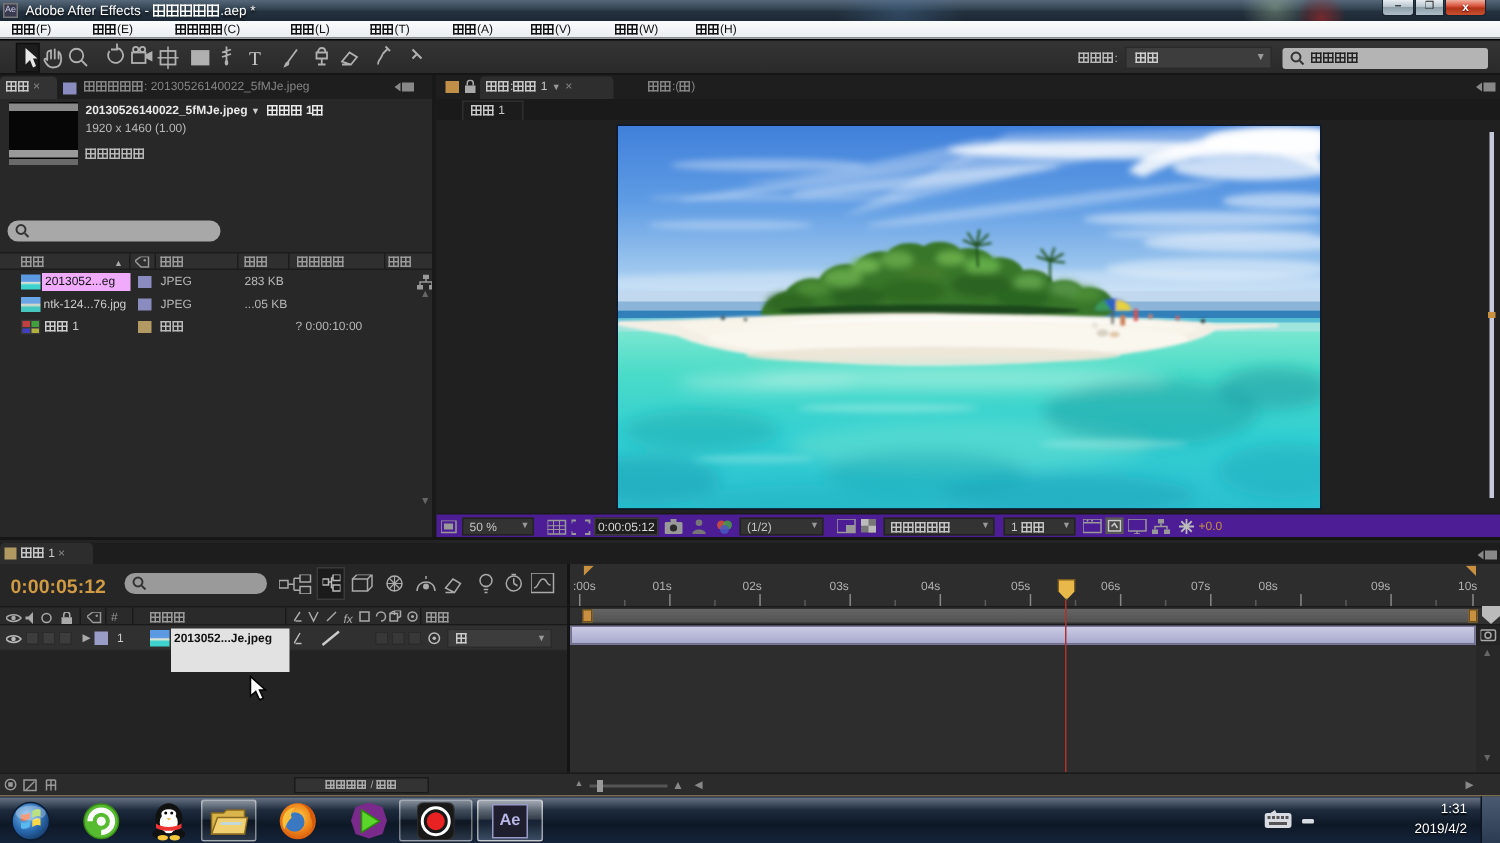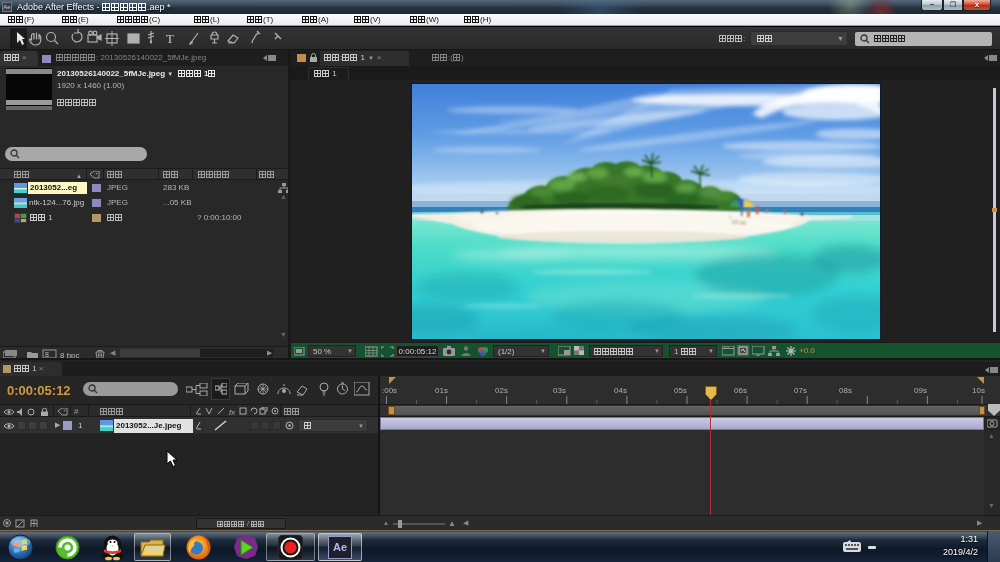--- a/index.html
+++ b/index.html
@@ -121,21 +121,21 @@
   <span class="ab" style="left:259px"><span class="cn s7"></span><span class="cn s7"></span></span>
   <div class="ab" style="left:86px;top:0;width:1px;height:11px;background:#1c1c1c"></div>
   <div class="ab" style="left:103px;top:0;width:1px;height:11px;background:#1c1c1c"></div>
   <div class="ab" style="left:158px;top:0;width:1px;height:11px;background:#1c1c1c"></div>
   <div class="ab" style="left:192px;top:0;width:1px;height:11px;background:#1c1c1c"></div>
   <div class="ab" style="left:256px;top:0;width:1px;height:11px;background:#1c1c1c"></div>
  </div>
 
  <div class="ab" style="left:0;top:131px;width:288px;height:15px;color:#b8b8b8;font-size:8px">
   <div class="ab" style="left:14px;top:2px;width:13px;height:10px;background:linear-gradient(#5b9ae2 45%,#f0ead8 55%,#3ed3cd 70%)"></div>
-  <div class="ab" style="left:28px;top:1px;width:59px;height:12px;background:#fef9c3;color:#111;font-weight:bold;line-height:12px"><span style="margin-left:2px">2013052...eg</span></div>
+  <div class="ab" style="left:28px;top:1px;width:59px;height:12px;background:#f0abfc;color:#111;font-weight:normal;line-height:12px"><span style="margin-left:2px">2013052...eg</span></div>
   <div class="ab" style="left:92px;top:3px;width:9px;height:8px;background:#8a8cc0"></div>
   <span class="ab" style="left:107px;top:2px">JPEG</span>
   <span class="ab" style="left:163px;top:2px">283 KB</span>
   <svg class="ab" style="left:278px;top:2px" width="12" height="11">
         <rect x="4" y="0" width="4" height="3" fill="#999"></rect>
         <rect x="0" y="7" width="4" height="3" fill="#999"></rect>
         <rect x="8" y="7" width="4" height="3" fill="#999"></rect>
         <path d="M6 3 L6 5 L2 5 L2 7 M6 5 L10 5 L10 7" stroke="#999" fill="none"></path>
       </svg>
  </div>
@@ -156,36 +156,20 @@
       </svg>
   <span class="ab" style="left:30px;top:2px;color:#ccc"><span class="cn s7"></span><span class="cn s7"></span> 1</span>
   <div class="ab" style="left:92px;top:3px;width:9px;height:8px;background:#b39a62"></div>
   <span class="ab" style="left:107px;top:2px"><span class="cn s7"></span><span class="cn s7"></span></span>
   <span class="ab" style="left:197px;top:2px">? 0:00:10:00</span>
  </div>
 
  <span class="ab" style="left:280px;top:143px;color:#666;font-size:7px">▲</span>
  <span class="ab" style="left:280px;top:281px;color:#666;font-size:7px">▼</span>
 
- <div class="ab" style="left:0;top:296px;width:288px;height:14px;background:#2b2b2b;border-top:1px solid #1a1a1a">
-  <svg class="ab" style="left:3px;top:2px" width="110" height="10">
-   <rect x="0" y="3" width="12" height="6" fill="none" stroke="#aaa"></rect>
-        <rect x="2" y="1" width="12" height="6" fill="#888"></rect>
-   <path d="M24 3 L28 3 L29 4 L35 4 L35 9 L24 9 Z" fill="#999"></path>
-   <rect x="40" y="1" width="13" height="8" fill="none" stroke="#999"></rect>
-        <text x="42" y="8" font-size="7" fill="#bbb">8</text>
-   <text x="57" y="8.5" font-size="8" fill="#bbb">8 bpc</text>
-   <path d="M93 3 L101 3 L100 9 L94 9 Z M95 3 L95 1.5 L99 1.5 L99 3 M95.5 4.5 L95.5 7.5 M97 4.5 L97 7.5 M98.5 4.5 L98.5 7.5" fill="none" stroke="#999"></path>
-  </svg>
-  <span class="ab" style="left:110px;top:2px;color:#888;font-size:7px">◀</span>
-  <div class="ab" style="left:120px;top:2px;width:153px;height:8px;background:#1f1f1f">
-        <div class="ab" style="left:0;top:0;width:80px;height:8px;background:#3d3d3d"></div>
-      </div>
-  <span class="ab" style="left:267px;top:2px;color:#888;font-size:7px">▶</span>
- </div>
 </div>
 
 <div class="ab" style="left:288px;top:50px;width:3px;height:310px;background:#191919"></div>
 
 <div class="ab" id="comppanel" style="left:291px;top:50px;width:709px;height:310px;background:#1f1f1f">
 
  <div class="ab" style="left:0;top:0;width:709px;height:16px;background:#1e1e1e">
   <div class="ab" style="left:6px;top:4px;width:9px;height:8px;background:#c09048"></div>
   <svg class="ab" style="left:18px;top:3px" width="9" height="10">
         <rect x="1" y="4" width="7" height="5" fill="#aaa"></rect>
@@ -328,21 +312,21 @@
     <circle cx="70" cy="128" r="1.4" fill="#384048"></circle>
     <circle cx="85" cy="129" r="1.2" fill="#506058"></circle>
    </g>
   </svg>
   </div>
 
   <div class="ab" style="left:702px;top:8px;width:3px;height:244px;background:#c4c8da"></div>
   <div class="ab" style="left:701px;top:128px;width:5px;height:4px;background:#c89040"></div>
  </div>
 
- <div class="ab" style="left:0;top:292px;width:709px;height:16px;background:#14532d;border-top:1px solid #1a1a1a;color:#c4c4c4;font-size:8px">
+ <div class="ab" style="left:0;top:292px;width:709px;height:16px;background:#4c1d95;border-top:1px solid #1a1a1a;color:#c4c4c4;font-size:8px">
   <svg class="ab" style="left:3px;top:4px" width="11" height="9">
         <rect x="0" y="0" width="10" height="8" fill="none" stroke="#999"></rect>
         <rect x="2" y="2" width="6" height="4" fill="#999"></rect>
       </svg>
   <div class="ab" style="left:17px;top:2px;width:48px;height:12px;background:#333;border:1px solid #222;line-height:11px"><span style="margin-left:4px">50 %</span><span class="ab" style="right:2px;font-size:6px;color:#999">▼</span></div>
   <svg class="ab" style="left:74px;top:3px" width="13" height="11">
         <rect x="0" y="1" width="12" height="9" fill="none" stroke="#999"></rect>
         <path d="M4 1 V10 M8 1 V10 M0 4.5 H12 M0 7 H12" stroke="#999" stroke-width=".7"></path>
       </svg>
   <svg class="ab" style="left:90px;top:3px" width="13" height="11">
@@ -505,21 +489,21 @@
         <path d="M0 4 C2 1 8 1 10 4 C8 7 2 7 0 4 Z" fill="none" stroke="#bbb"></path>
         <circle cx="5" cy="4" r="1.5" fill="#bbb"></circle>
       </svg>
   <div class="ab" style="left:17px;top:4px;width:9px;height:9px;background:#3d3d3d;border:1px solid #2a2a2a"></div>
   <div class="ab" style="left:28px;top:4px;width:9px;height:9px;background:#3d3d3d;border:1px solid #2a2a2a"></div>
   <div class="ab" style="left:39px;top:4px;width:9px;height:9px;background:#3d3d3d;border:1px solid #2a2a2a"></div>
   <span class="ab" style="left:55px;top:4px;color:#aaa;font-size:7px">▶</span>
   <div class="ab" style="left:63px;top:4px;width:9px;height:9px;background:#9a9cc8"></div>
   <span class="ab" style="left:78px;top:4px">1</span>
   <div class="ab" style="left:100px;top:3px;width:13px;height:11px;background:linear-gradient(#5b9ae2 45%,#f0ead8 55%,#3ed3cd 70%)"></div>
-  <div class="ab" style="left:114px;top:2px;width:79px;height:14px;background:#e2e2e2;color:#111;font-weight:bold;line-height:13px"><span style="margin-left:2px">2013052...Je.jpeg</span></div>
+  <div class="ab" style="left:114px;top:2px;width:79px;height:29px;background:#e2e2e2;color:#111;font-weight:bold;line-height:13px"><span style="margin-left:2px">2013052...Je.jpeg</span></div>
   <svg class="ab" style="left:196px;top:4px" width="10" height="9">
         <path d="M0 8 L4 1 M1 8 L5 8" stroke="#bbb" fill="none"></path>
       </svg>
   <svg class="ab" style="left:214px;top:3px" width="14" height="11">
         <path d="M1 10 L12 1" stroke="#ccc" stroke-width="1.6"></path>
       </svg>
   <div class="ab" style="left:250px;top:4px;width:9px;height:9px;background:#383838;border:1px solid #2a2a2a"></div>
   <div class="ab" style="left:261px;top:4px;width:9px;height:9px;background:#383838;border:1px solid #2a2a2a"></div>
   <div class="ab" style="left:272px;top:4px;width:9px;height:9px;background:#383838;border:1px solid #2a2a2a"></div>
   <svg class="ab" style="left:285px;top:4px" width="10" height="9">

